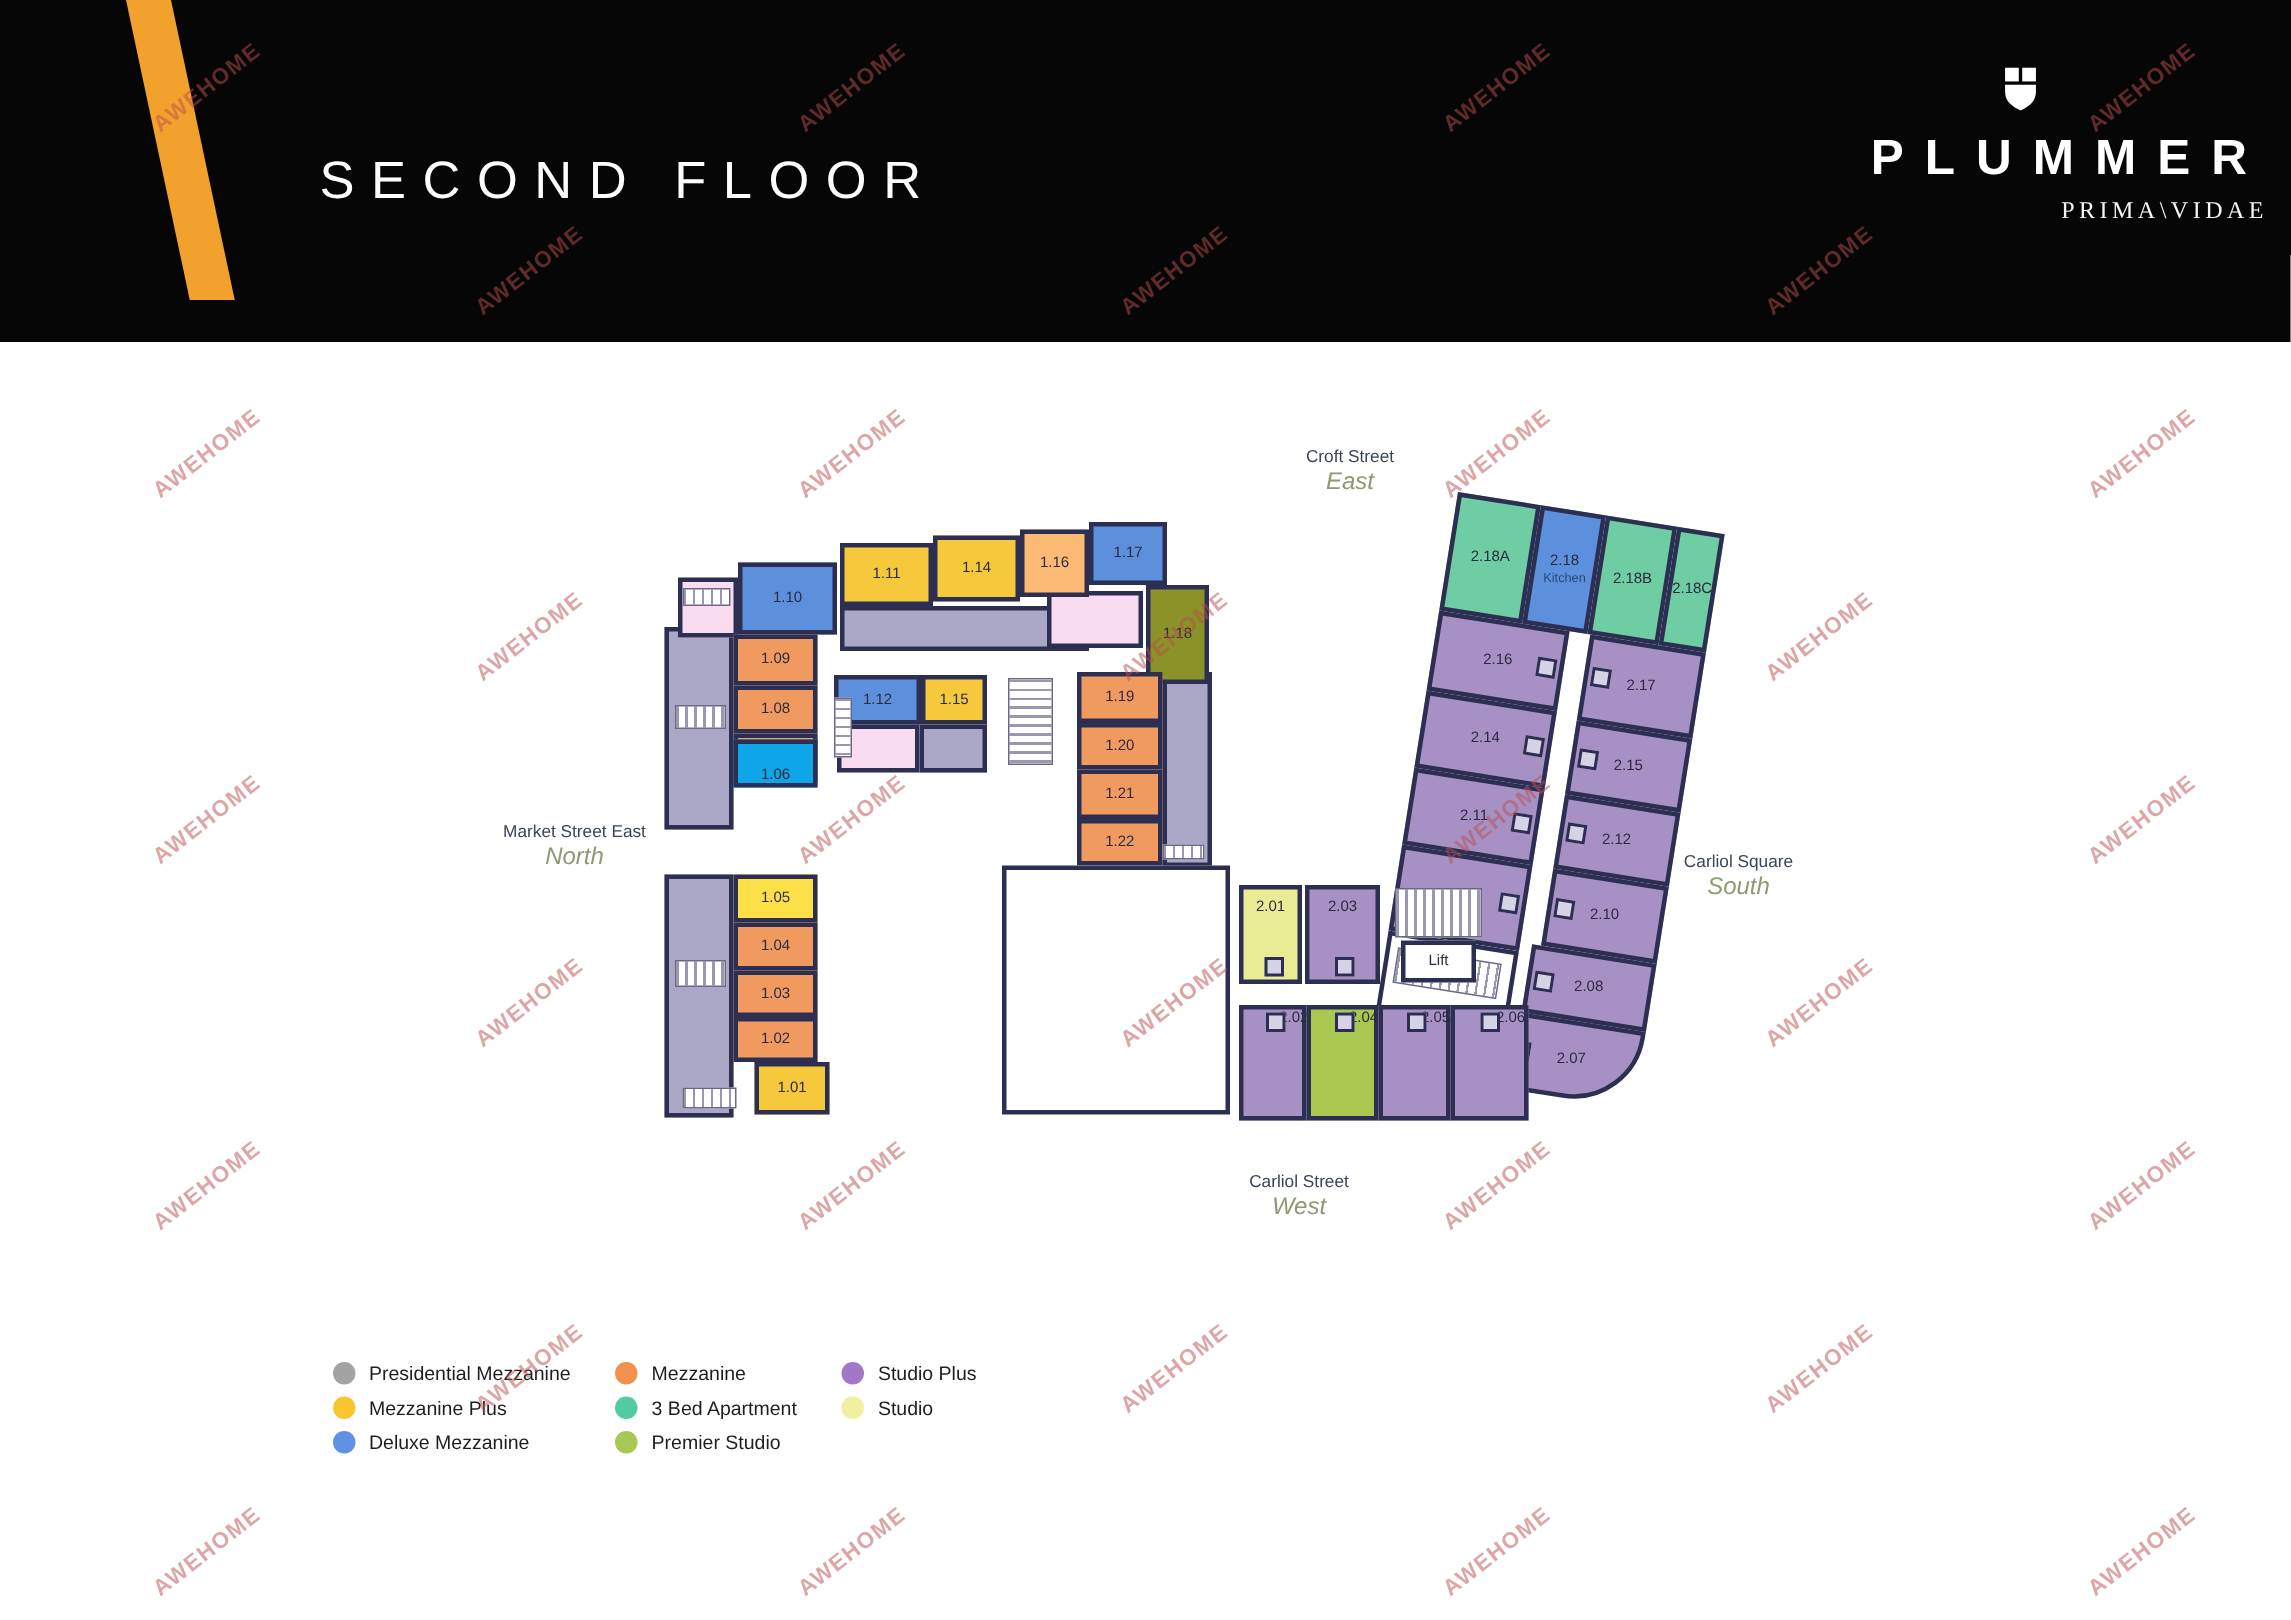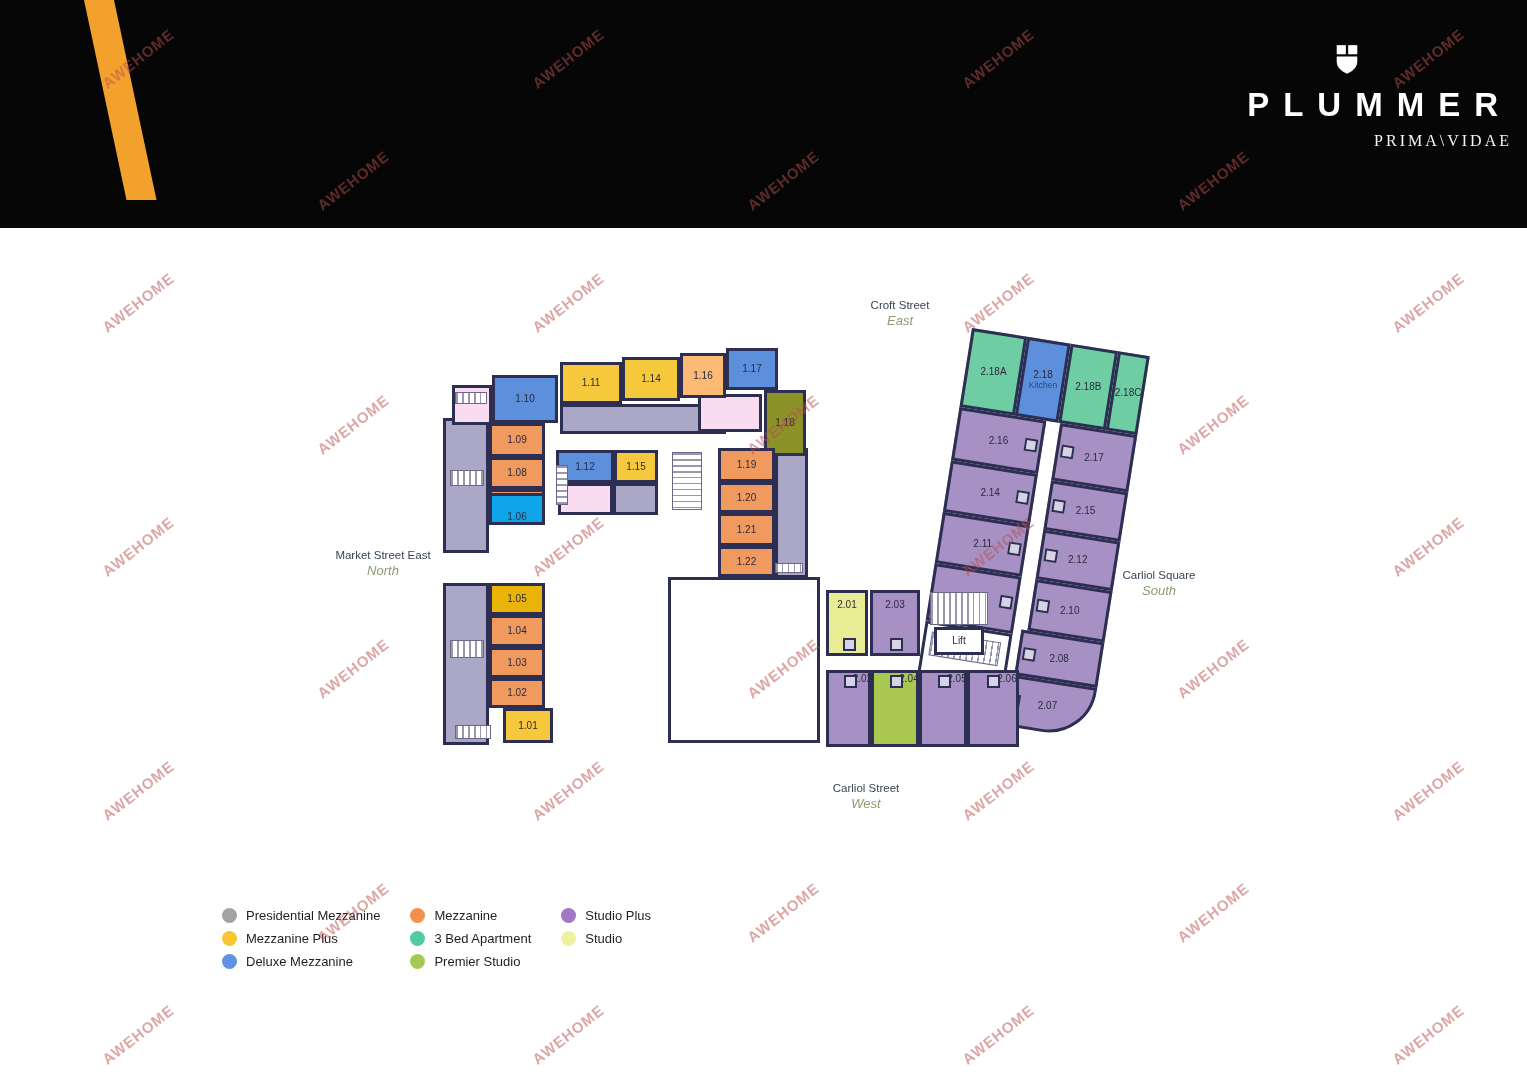--- a/index.html
+++ b/index.html
@@ -28,33 +28,34 @@
   .pod{position:absolute;width:13px;height:13px;background:#d6d3e6;border:2px solid #2d2f52;box-sizing:border-box;}
   .pod-r{right:2px;top:35%;} .pod-l{left:2px;top:35%;} .pod-t{top:2px;left:38%;} .pod-b{bottom:2px;left:38%;}
   .stairs{position:absolute;background:#ffffff;border:1.5px solid #6b6887;box-sizing:border-box;}
   .stairs-h{background-image:repeating-linear-gradient(to right,#9a97ae 0 1.5px,transparent 1.5px 6px);}
   .stairs-v{background-image:repeating-linear-gradient(to bottom,#9a97ae 0 1.5px,transparent 1.5px 6px);}
   .strip{position:absolute;left:972px;top:328px;width:180px;height:400px;transform:rotate(9deg);transform-origin:0 0;}
   .strip .rlabel{transform:rotate(-9deg);}
   
   .street{position:absolute;text-align:center;width:170px;transform:translateX(-50%);}
   .street .sname{font-size:11.5px;color:#3a4458;}
-  .street .sdir{font-size:13px;font-style:italic;color:#8C9B70;margin-top:2px;}
+  .street .sdir{font-size:16px;font-style:italic;color:#8C9B70;margin-top:2px;}
   
   .legend{position:absolute;left:222px;top:908px;display:flex;gap:30px;z-index:10;}
   .lg-col{display:flex;flex-direction:column;gap:7px;}
   .lg-item{display:flex;align-items:flex-start;gap:9px;height:16px;}
   .lg-dot{width:15px;height:15px;border-radius:50%;flex:0 0 15px;}
   .lg-label{font-size:13px;color:#1e1e1e;white-space:nowrap;}
 </style>
 </head>
 <body>
 
 <div class="header">
   <div class="stripe"></div>
+  <div class="floor-title">SECOND FLOOR</div>
   <div class="brand">
     <svg class="shield" width="28" height="32" viewBox="0 0 24 28">
       <rect x="3" y="1" width="8" height="8" fill="#ffffff"></rect>
       <rect x="13" y="1" width="8" height="8" fill="#ffffff"></rect>
       <path d="M3 11 h18 v4 c0 6 -4.5 8.7 -9 11 c-4.5 -2.3 -9 -5 -9 -11 z" fill="#ffffff"></path>
     </svg>
     <div class="brand-line1">PLUMMER</div>
     <div class="brand-tag">PRIMA\VIDAE</div>
   </div>
 </div>
@@ -165,21 +166,21 @@
     </div>
     <div class="room" style="left: 718px; top: 482px; width: 57px; height: 31px; background: rgb(240, 154, 95);">
       <span class="rlabel">1.20</span>
     </div>
     <div class="room" style="left: 718px; top: 513px; width: 57px; height: 33px; background: rgb(240, 154, 95);">
       <span class="rlabel">1.21</span>
     </div>
     <div class="room" style="left: 718px; top: 546px; width: 57px; height: 31px; background: rgb(240, 154, 95);">
       <span class="rlabel">1.22</span>
     </div>
-    <div class="room" style="left: 489px; top: 583px; width: 56px; height: 32px; background: #eab308;">
+    <div class="room" style="left: 489px; top: 583px; width: 56px; height: 32px; background: #fde047;">
       <span class="rlabel">1.05</span>
     </div>
     <div class="room" style="left: 489px; top: 615px; width: 56px; height: 32px; background: rgb(240, 154, 95);">
       <span class="rlabel">1.04</span>
     </div>
     <div class="room" style="left: 489px; top: 647px; width: 56px; height: 31px; background: rgb(240, 154, 95);">
       <span class="rlabel">1.03</span>
     </div>
     <div class="room" style="left: 489px; top: 678px; width: 56px; height: 30px; background: rgb(240, 154, 95);">
       <span class="rlabel">1.02</span>

